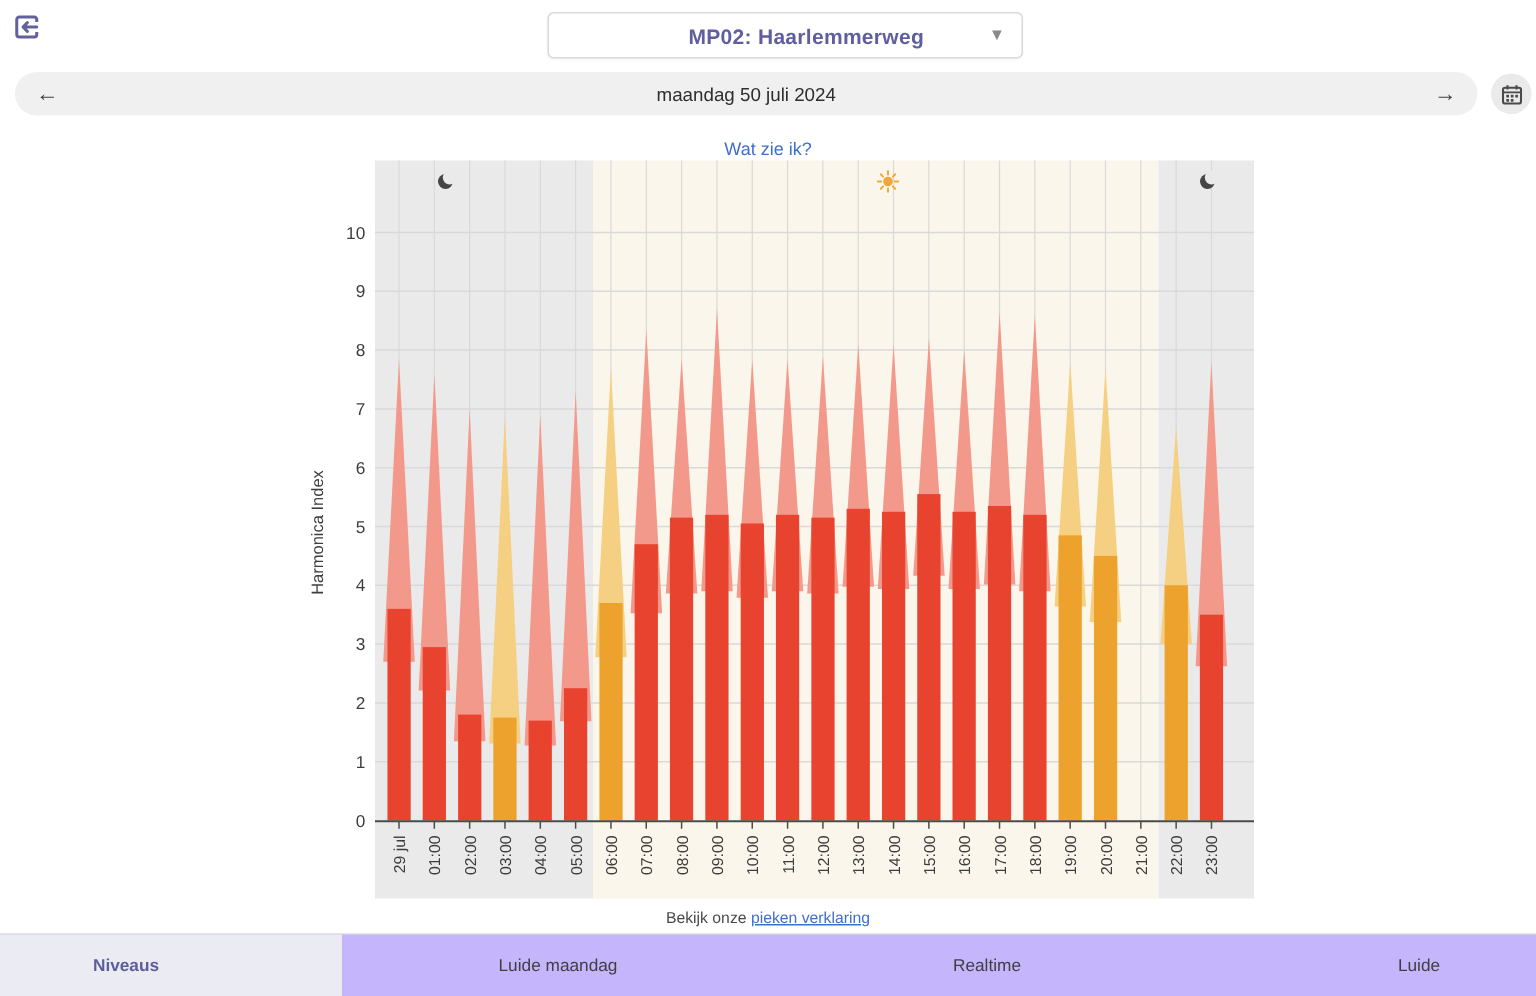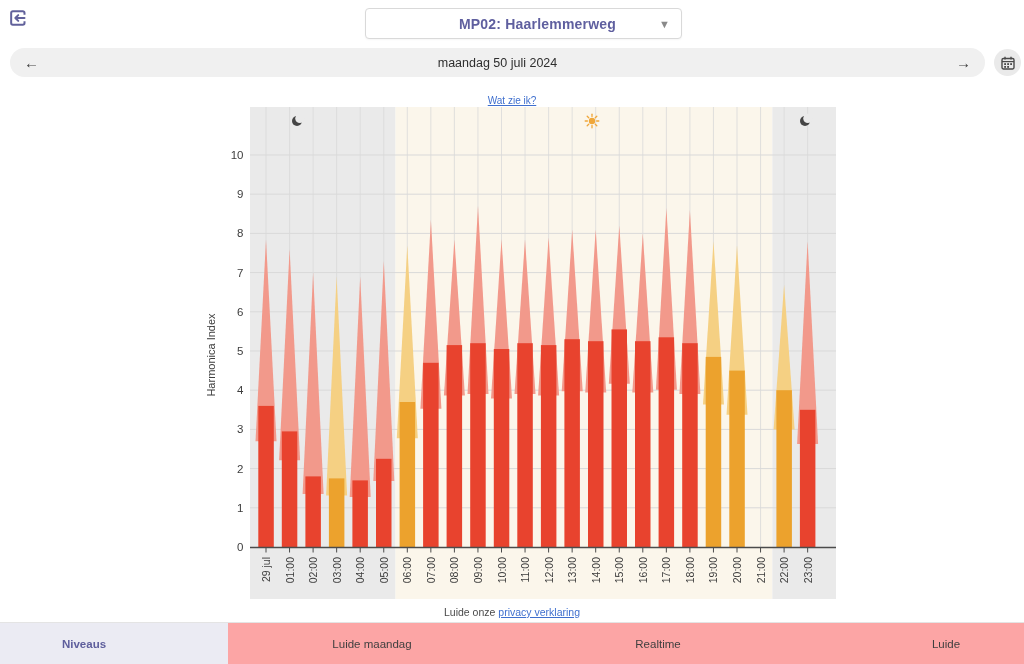--- a/index.html
+++ b/index.html
@@ -19,28 +19,28 @@
       border-radius:15px;display:flex;align-items:center;justify-content:center;}
   .date-pill .nav-arrow{position:absolute;top:50%;transform:translateY(-52%);font-size:15px;
       color:#3e3e3e;cursor:pointer;line-height:1;}
   .date-pill .arrow-left{left:14px;}
   .date-pill .arrow-right{right:14px;}
   .date-pill .date-label{font-size:12.5px;color:#2e2e2e;}
   .cal-btn{position:absolute;left:994px;top:49px;width:27px;height:27px;border-radius:50%;
       background:#eaeaea;display:flex;align-items:center;justify-content:center;cursor:pointer;}
   
   .info-link-row{position:absolute;left:0;top:90px;width:1024px;text-align:center;}
-  .info-link-row a{font-size:10px;color:#3f6fce;text-decoration:underline;cursor:pointer;}
+  .info-link-row a{font-size:12px;color:#3f6fce;cursor:pointer;}
   
   #chart-wrap{position:absolute;left:0;top:105px;width:1024px;height:497px;}
   
   .privacy-row{position:absolute;left:0;top:606px;width:1024px;text-align:center;font-size:10.5px;color:#4a4a4a;}
   .privacy-row a{color:#3f6fce;text-decoration:underline;cursor:pointer;}
   
-  .bottom-nav{position:absolute;left:0;top:622px;width:1024px;height:42px;background:#fca5a5;
+  .bottom-nav{position:absolute;left:0;top:622px;width:1024px;height:42px;background:#c4b5fd;
       border-top:1px solid #e4e4e4;box-sizing:border-box;}
   .active-tab-bg{position:absolute;left:0;top:0;width:228px;height:42px;background:#ebebf3;display:none;}
   .bn-tab{position:absolute;top:50%;transform:translate(-50%,-50%);font-size:11.5px;color:#3f3f3f;
       cursor:pointer;white-space:nowrap;padding:6px 10px;}
   .bn-tab.active{color:#5e5e9c;font-weight:bold;}
 </style>
 </head>
 <body>
 
 <div id="app">
@@ -286,22 +286,22 @@
         <text x="670.35" y="452" text-anchor="end" font-size="10.5" fill="#3d3d3d" transform="rotate(-90 670.35 452)">17:00</text>
         <text x="693.9000000000001" y="452" text-anchor="end" font-size="10.5" fill="#3d3d3d" transform="rotate(-90 693.9000000000001 452)">18:00</text>
         <text x="717.45" y="452" text-anchor="end" font-size="10.5" fill="#3d3d3d" transform="rotate(-90 717.45 452)">19:00</text>
         <text x="741" y="452" text-anchor="end" font-size="10.5" fill="#3d3d3d" transform="rotate(-90 741 452)">20:00</text>
         <text x="764.55" y="452" text-anchor="end" font-size="10.5" fill="#3d3d3d" transform="rotate(-90 764.55 452)">21:00</text>
         <text x="788.1" y="452" text-anchor="end" font-size="10.5" fill="#3d3d3d" transform="rotate(-90 788.1 452)">22:00</text>
         <text x="811.65" y="452" text-anchor="end" font-size="10.5" fill="#3d3d3d" transform="rotate(-90 811.65 452)">23:00</text>
       </svg></div>
 
   <div class="privacy-row">
-    <span>Luide onze</span>
-    <a>privacy verklaring</a>
+    <span>Bekijk onze</span>
+    <a>pieken verklaring</a>
   </div>
 
   <div class="bottom-nav">
     <div class="active-tab-bg" id="active-tab-bg" style="display: block;"></div>
     <span class="bn-tab active" style="left:84px">Niveaus</span>
     <span class="bn-tab" style="left:372px">Luide maandag</span>
     <span class="bn-tab" style="left:658px">Realtime</span>
     <span class="bn-tab" style="left:946px">Luide</span>
   </div>
 

